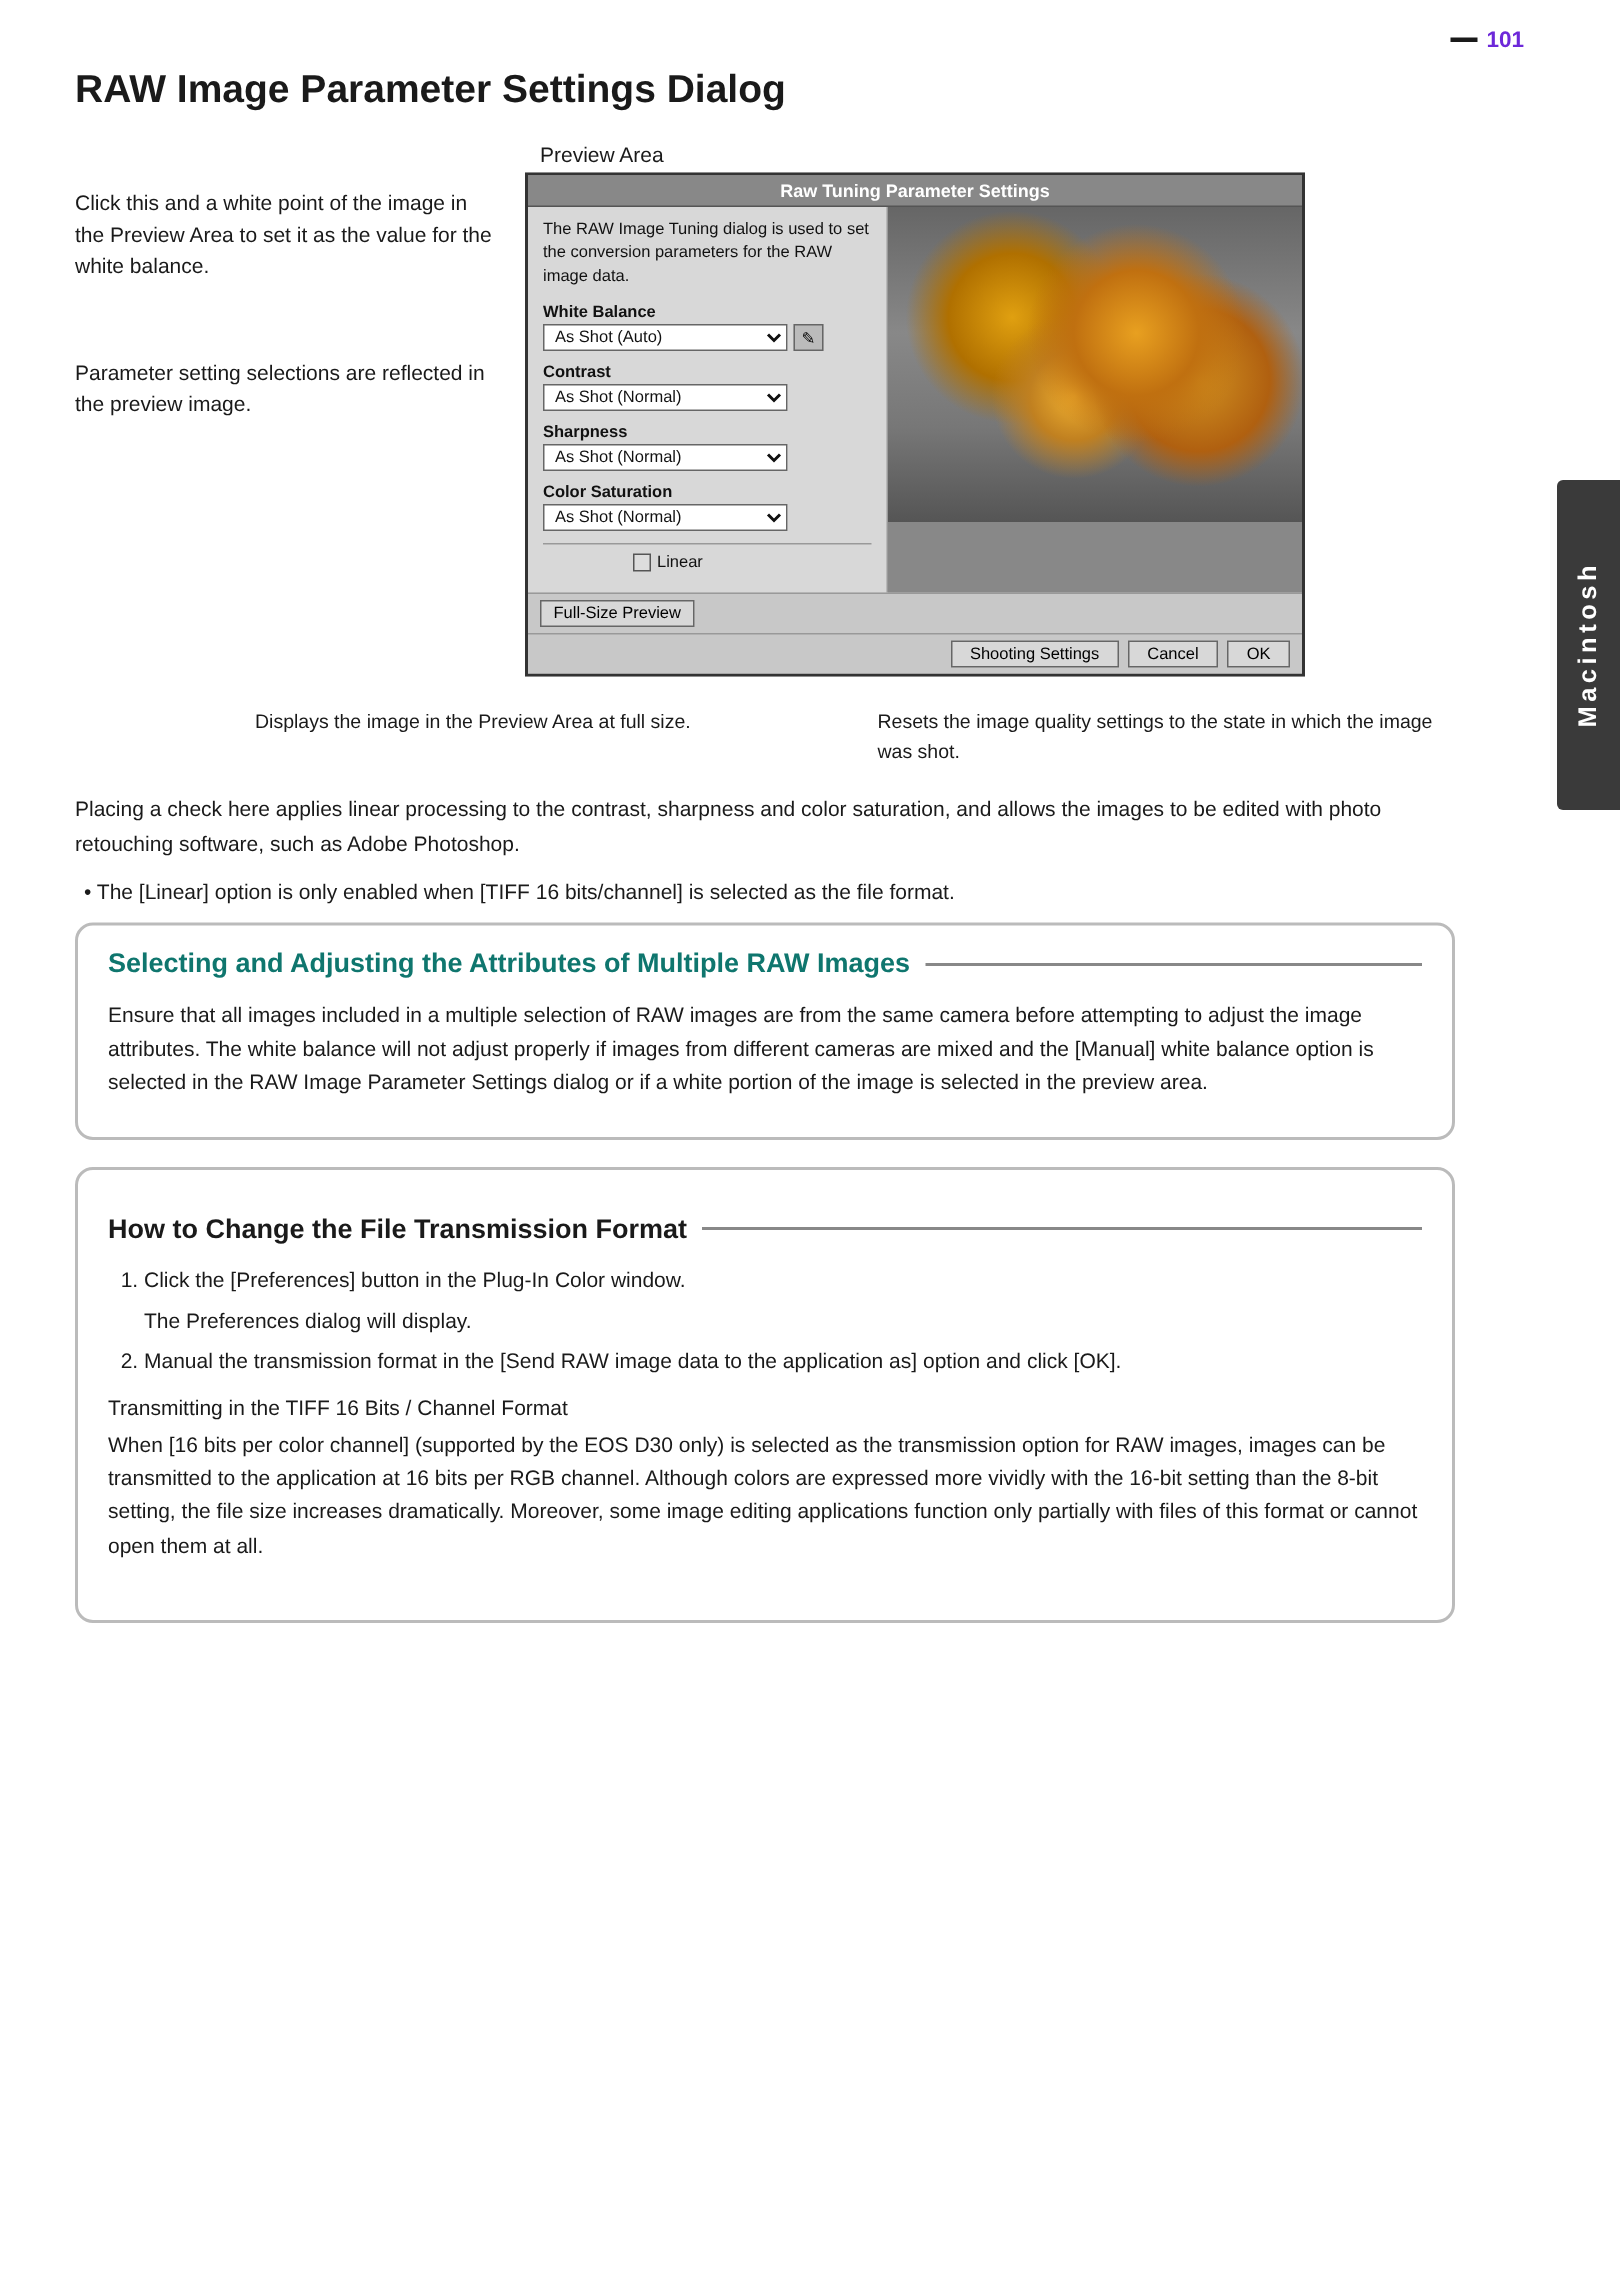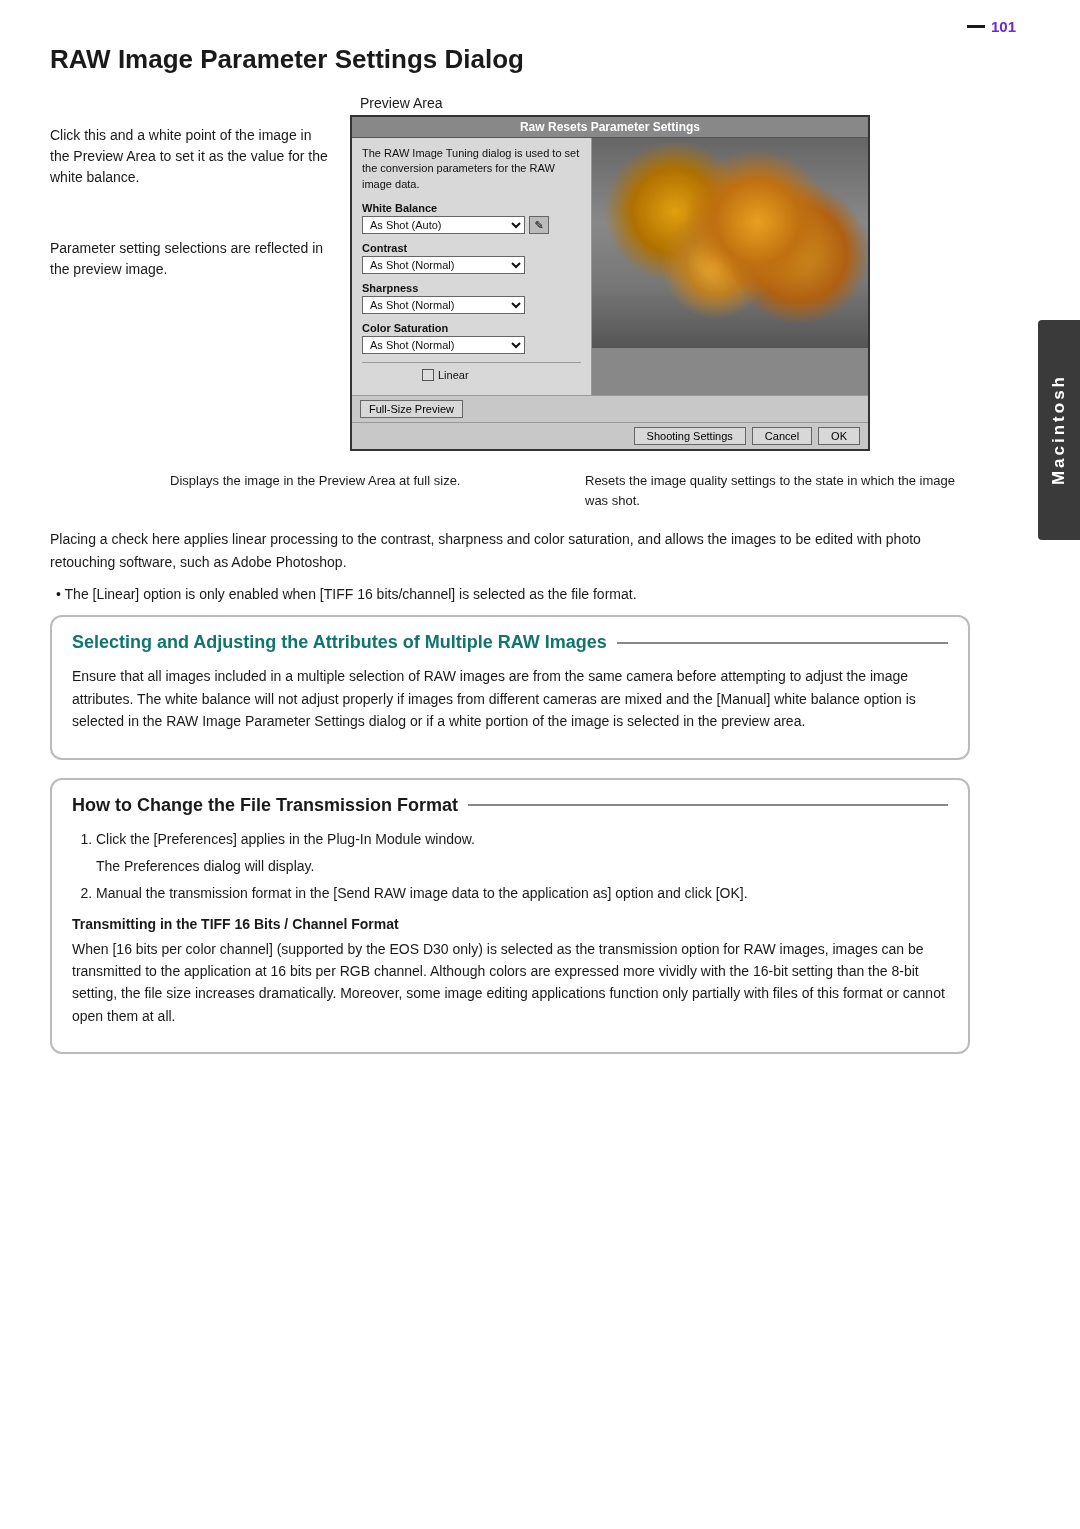--- a/index.html
+++ b/index.html
@@ -318,21 +318,21 @@
     .section-heading {
       font-size: 18px;
       font-weight: bold;
       color: #0f766e;
     }
 
     
     .how-to-section {
       border: 2px solid #bbb;
       border-radius: 12px;
-      padding: 15px 20px;
+      padding: 29px 20px;
       margin-bottom: 18px;
     }
 
     .how-to-title-bar {
       display: flex;
       align-items: center;
       margin-bottom: 12px;
     }
 
     .how-to-title-bar::after {
@@ -363,21 +363,21 @@
     .sub-text {
       font-size: 14px;
       line-height: 1.6;
       color: #1a1a1a;
       padding-left: 24px;
       margin-bottom: 4px;
     }
 
     .subsection-title {
       font-size: 14px;
-      font-weight: bold;
+      font-weight: normal;
       color: #1a1a1a;
       margin-top: 10px;
       margin-bottom: 6px;
     }
 
     .preview-area-wrapper {
       display: flex;
       flex-direction: column;
       align-items: center;
       margin-left: 10px;
@@ -410,21 +410,21 @@
       <p class="annotation-text" style="margin-bottom:50px;">Click this and a white point of the image in the Preview Area to set it as the value for the white balance.</p>
       <p class="annotation-text">Parameter setting selections are reflected in the preview image.</p>
     </div>
 
     <div class="dialog-right">
       <div class="preview-area-wrapper">
         <p class="preview-area-label" style="text-align:right; padding-right:30px;">Preview Area</p>
       </div>
 
       <div class="dialog-mockup">
-        <div class="dialog-title-bar">Raw Resets Parameter Settings</div>
+        <div class="dialog-title-bar">Raw Tuning Parameter Settings</div>
 
         <div class="dialog-body">
 
           <div class="dialog-left-panel">
             <p class="dialog-info-text">The RAW Image Tuning dialog is used to set the conversion parameters for the RAW image data.</p>
 
             <div class="dialog-field-group">
               <div class="dialog-field-label">White Balance</div>
               <div class="dialog-select-row">
                 <select class="dialog-select">
@@ -503,21 +503,21 @@
     </div>
     <p class="body-text">Ensure that all images included in a multiple selection of RAW images are from the same camera before attempting to adjust the image attributes. The white balance will not adjust properly if images from different cameras are mixed and the [Manual] white balance option is selected in the RAW Image Parameter Settings dialog or if a white portion of the image is selected in the preview area.</p>
   </div>
 
   <div class="how-to-section">
     <div class="how-to-title-bar">
       <span class="how-to-heading">How to Change the File Transmission Format</span>
     </div>
 
     <ol class="ordered-list">
-      <li>Click the [Preferences] applies in the Plug-In Module window.</li>
+      <li>Click the [Preferences] button in the Plug-In Color window.</li>
     </ol>
     <p class="sub-text">The Preferences dialog will display.</p>
     <ol class="ordered-list" start="2">
       <li>Manual the transmission format in the [Send RAW image data to the application as] option and click [OK].</li>
     </ol>
 
     <p class="subsection-title">Transmitting in the TIFF 16 Bits / Channel Format</p>
     <p class="body-text">When [16 bits per color channel] (supported by the EOS D30 only) is selected as the transmission option for RAW images, images can be transmitted to the application at 16 bits per RGB channel. Although colors are expressed more vividly with the 16-bit setting than the 8-bit setting, the file size increases dramatically. Moreover, some image editing applications function only partially with files of this format or cannot open them at all.</p>
   </div>
 

